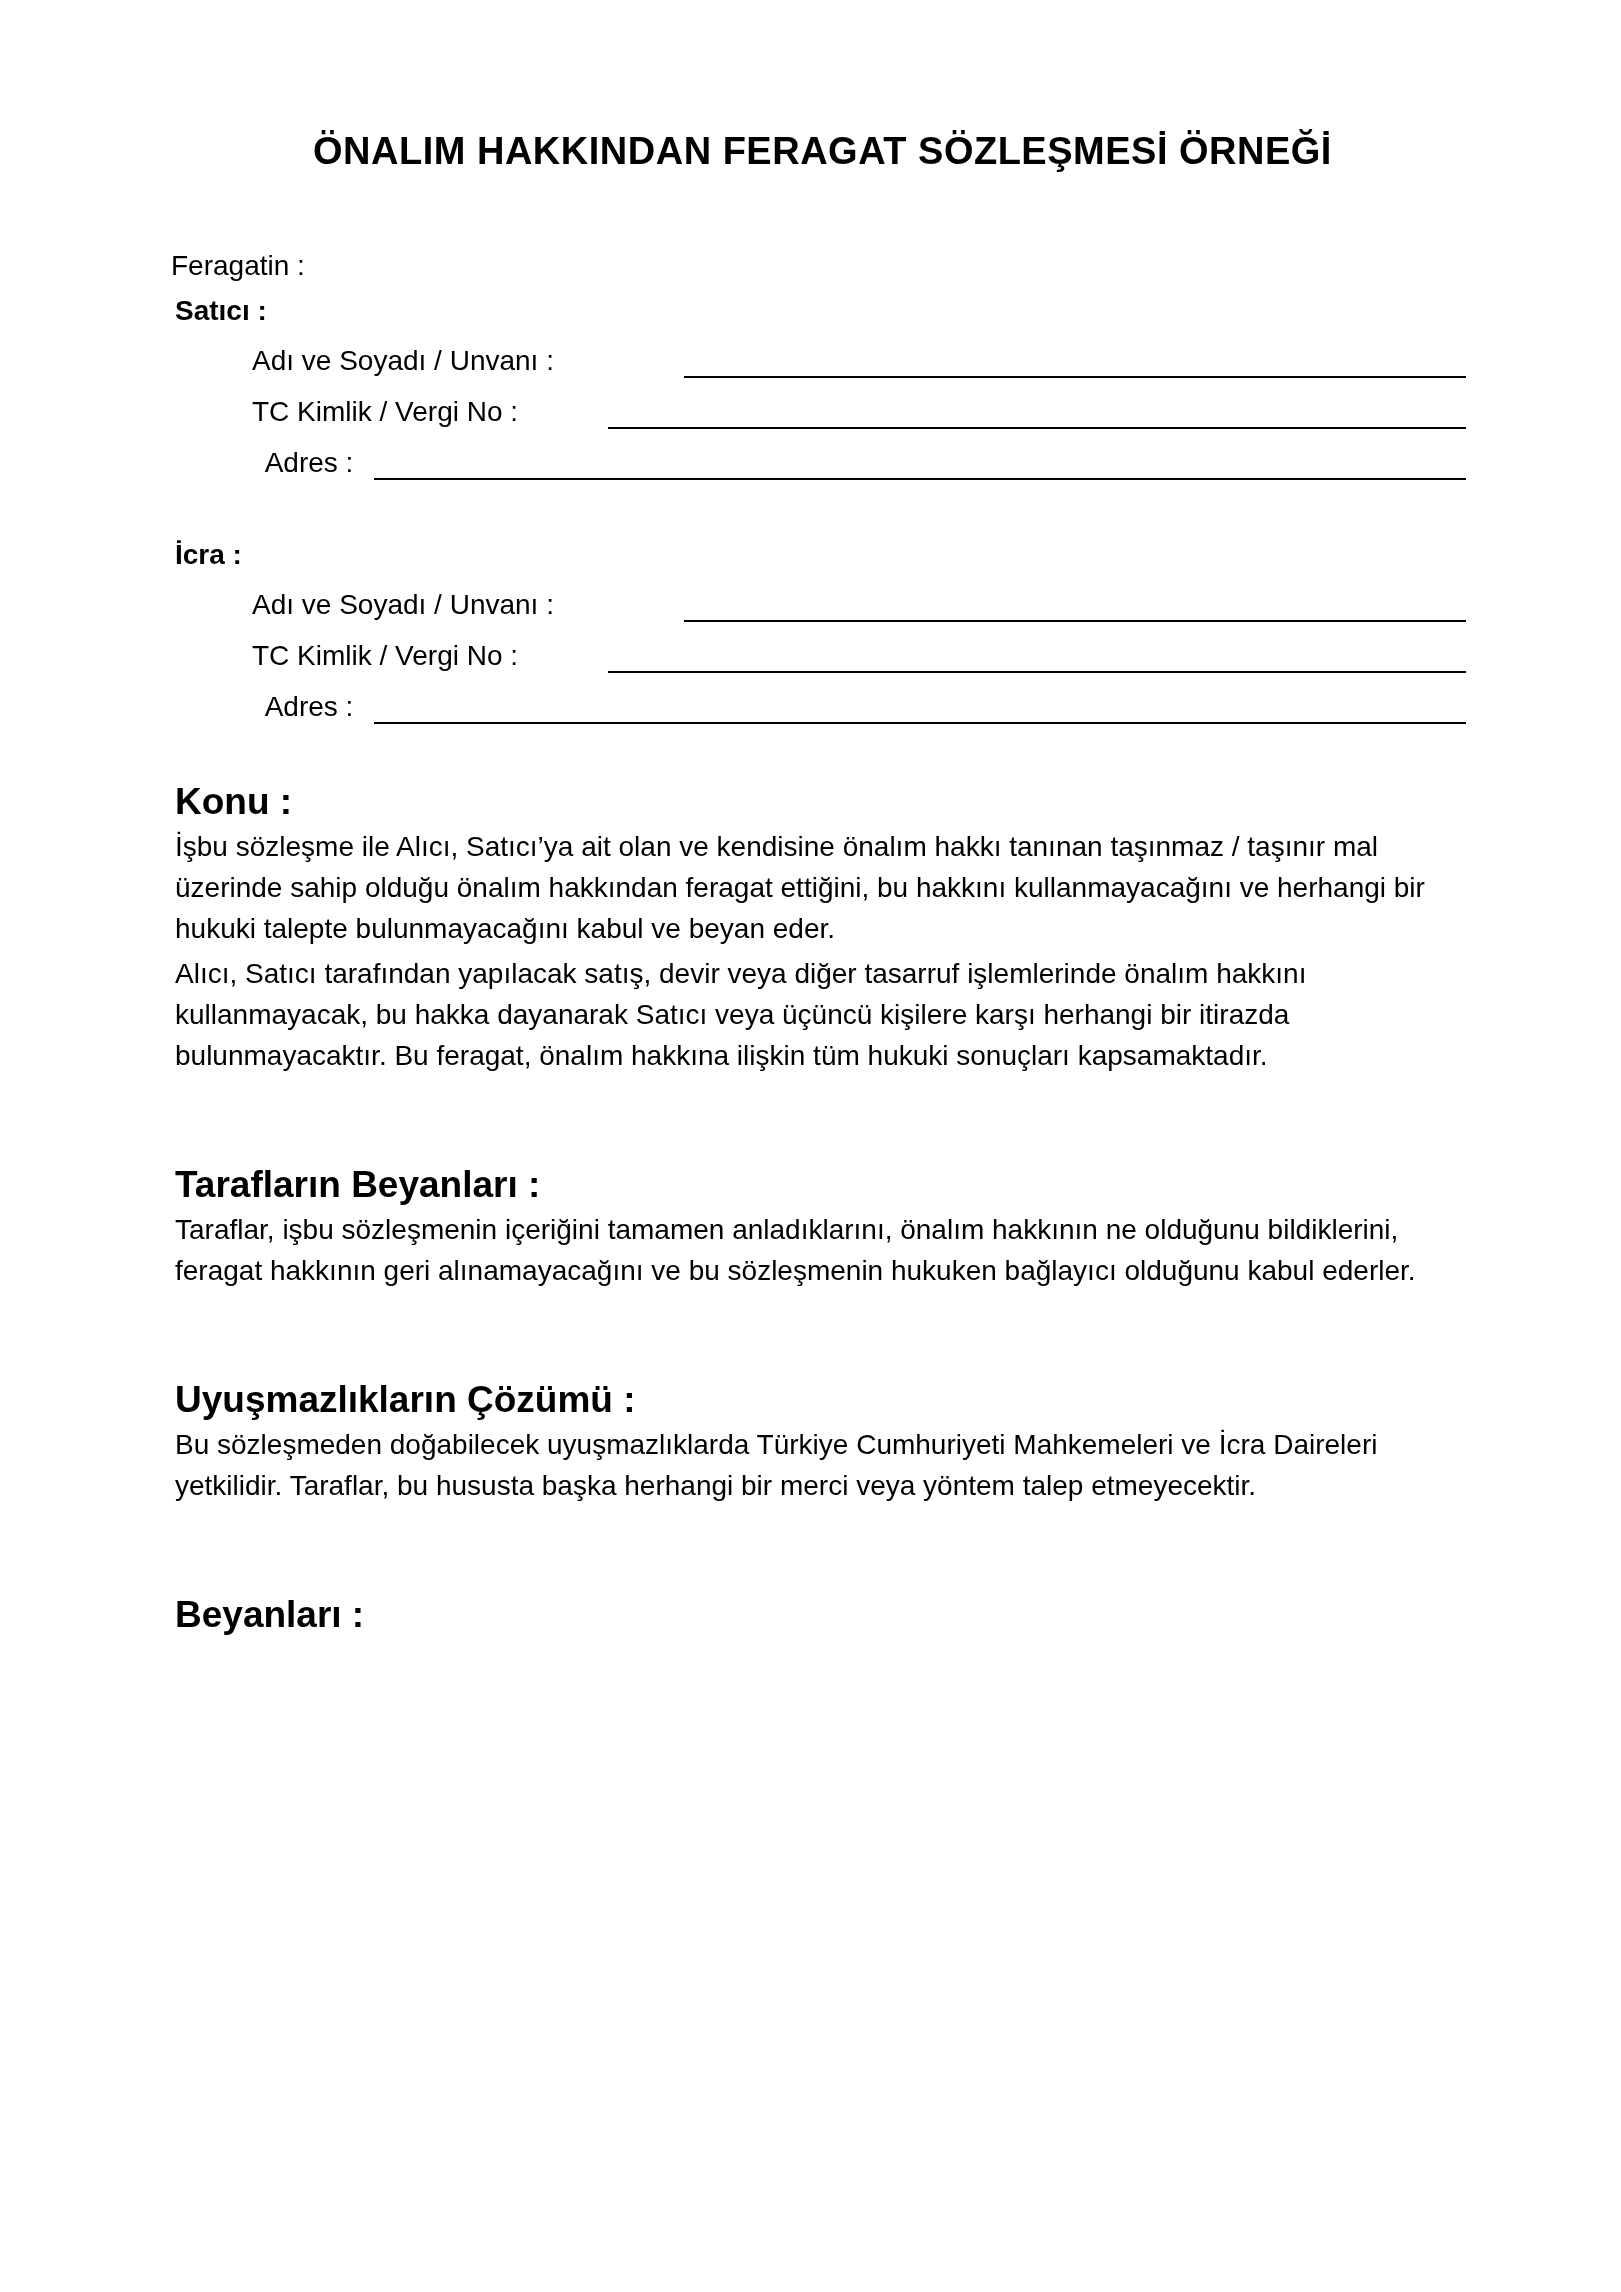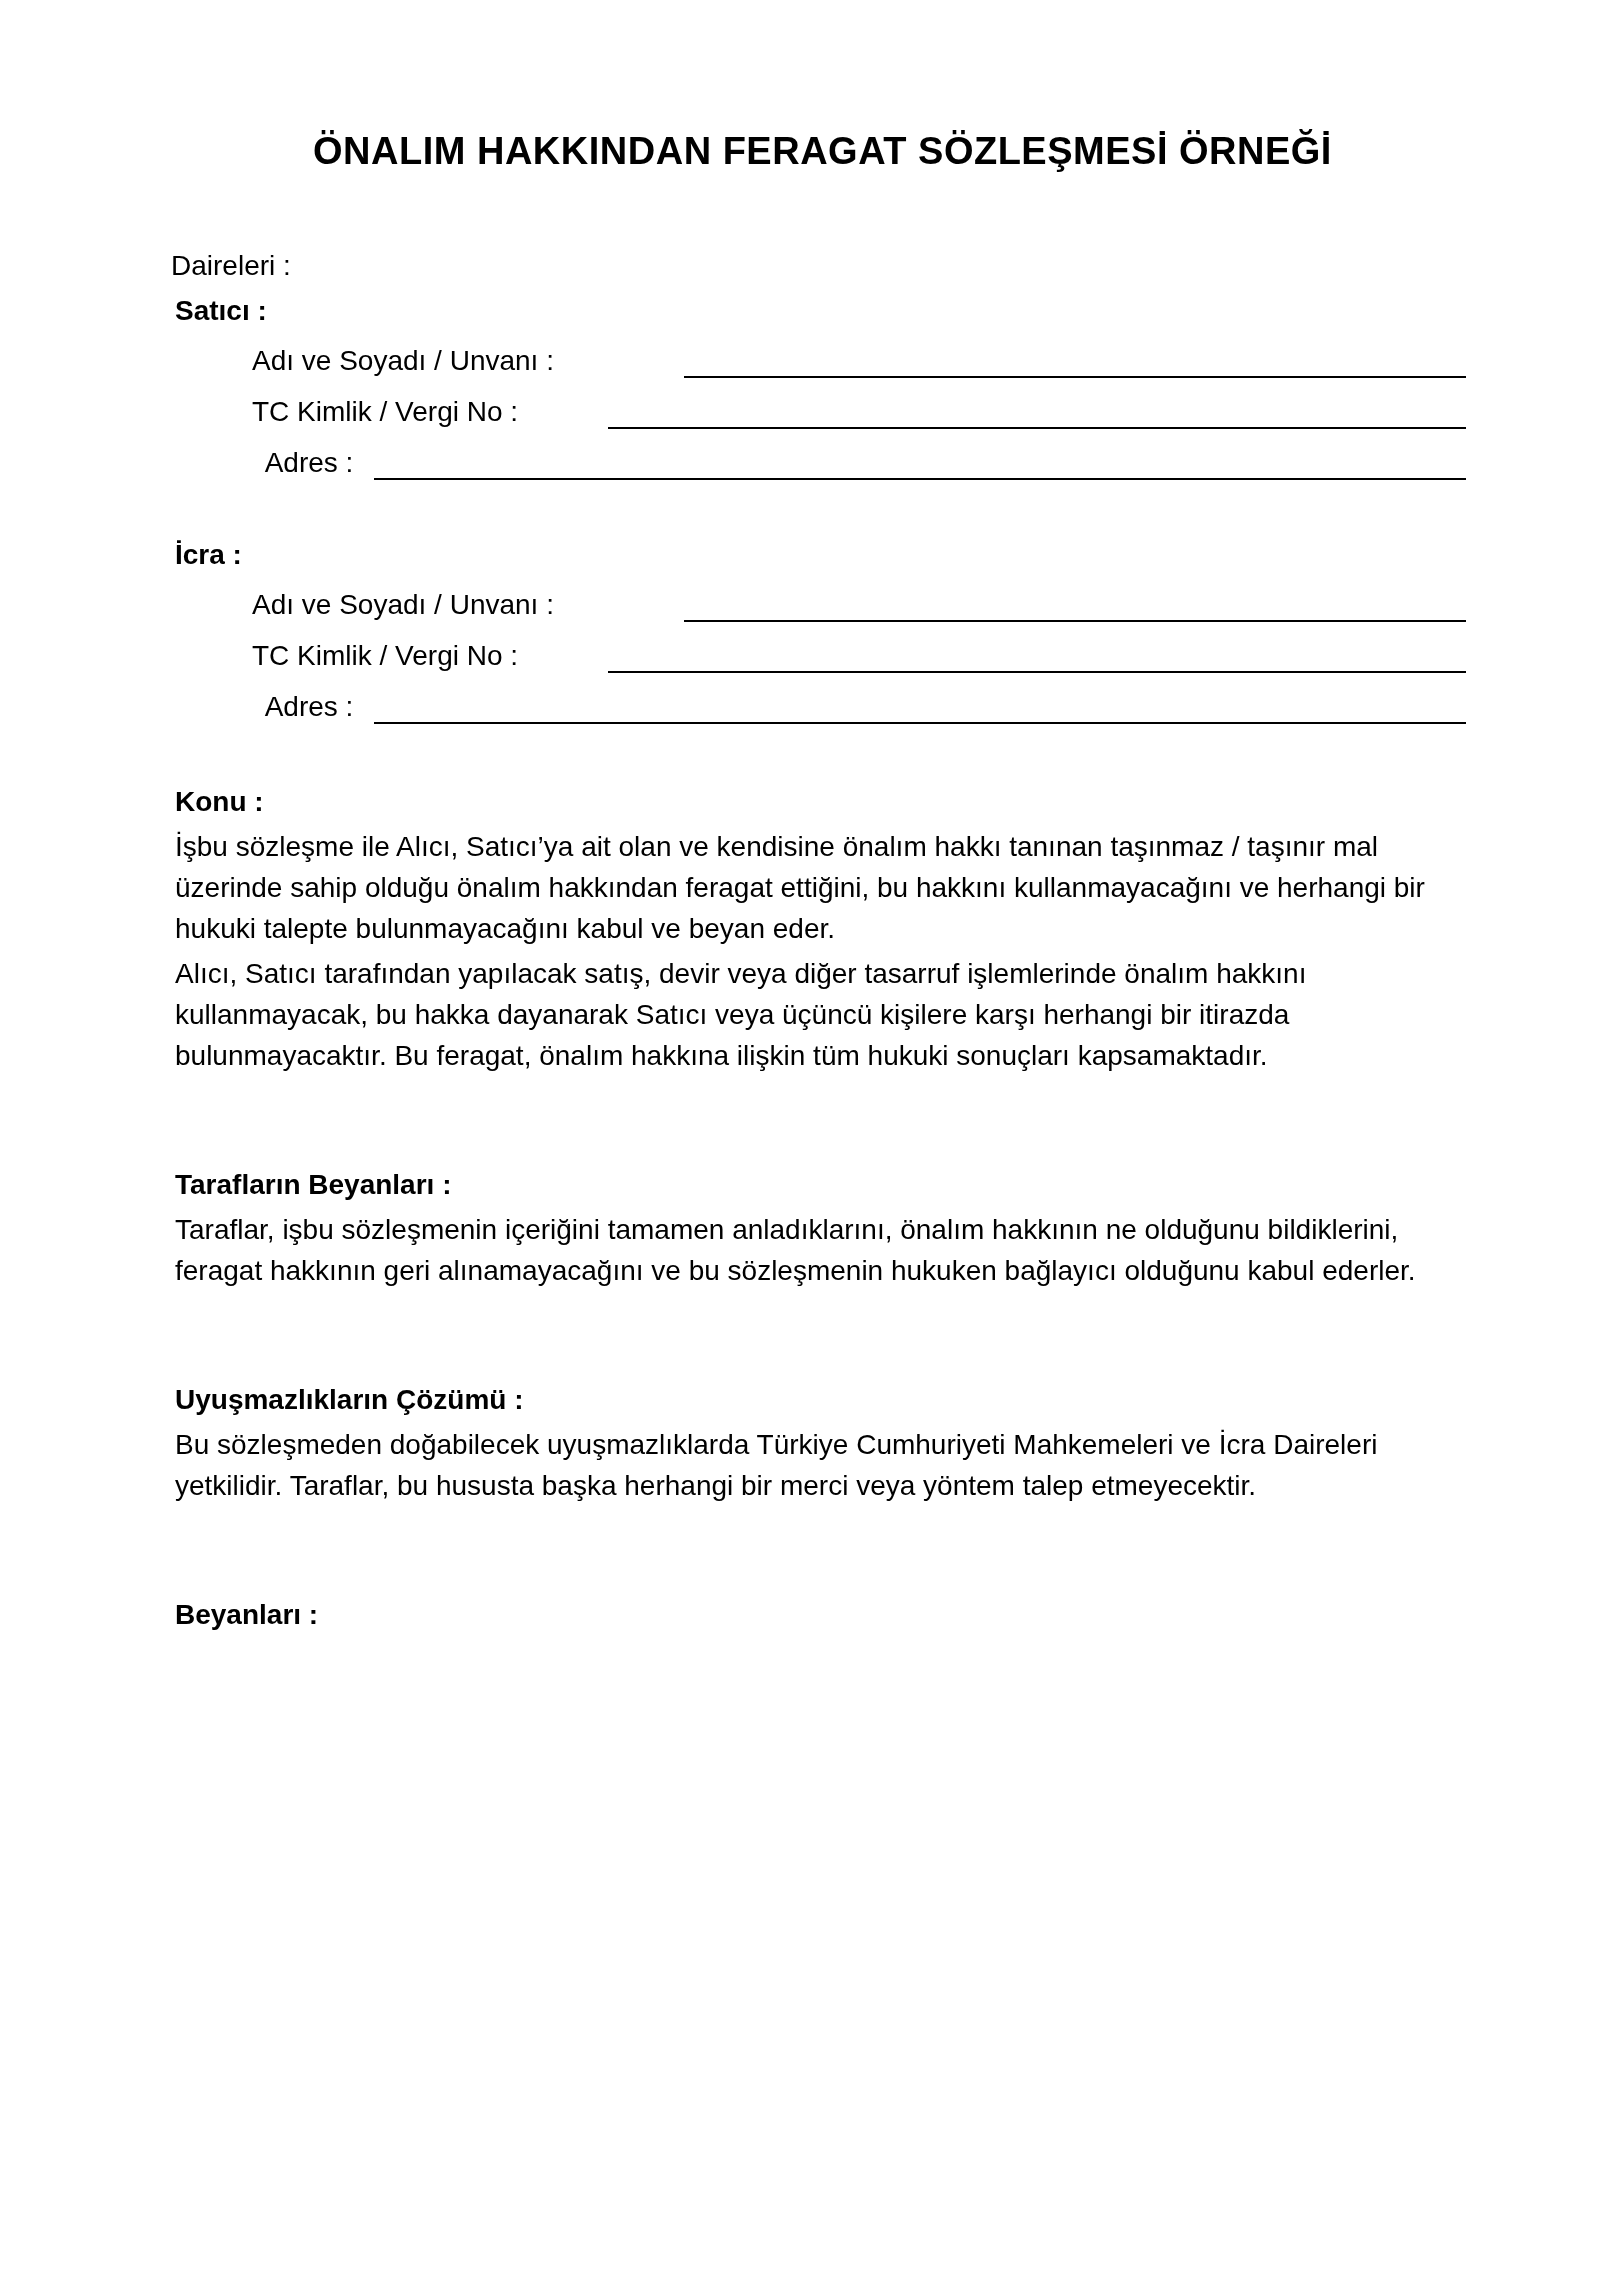--- a/index.html
+++ b/index.html
@@ -52,40 +52,40 @@
   .fl-id   { width: 348px; }
   .fl-addr { width: 114px; text-align: center; }
   .field-line {
     flex: 1 1 auto;
     height: 0;
     border-bottom: 2.9px solid #000000;
     margin-bottom: 3.9px;
   }
   .section-heading {
     margin-top: 88px;
-    font-size: 28px;
+    font-size: 37px;
     line-height: 41px;
     font-weight: bold;
   }
   .section-heading.first { margin-top: 53px; }
   .section-body {
     margin-top: 3.9px;
     font-size: 28px;
     line-height: 41px;
     width: 1311px;
   }
 </style>
 </head>
 <body>
 
 <div class="page">
 
   <h1 class="doc-title">ÖNALIM HAKKINDAN FERAGAT SÖZLEŞMESİ ÖRNEĞİ</h1>
 
-  <div class="parties-intro">Daireleri :</div>
+  <div class="parties-intro">Feragatin :</div>
 
   <div>
     <div class="party-heading">Satıcı :</div>
 
     <div class="field-row">
       <span class="field-label fl-name">Adı ve Soyadı / Unvanı :</span>
       <span class="field-line"></span>
     </div>
     <div class="field-row">
       <span class="field-label fl-id">TC Kimlik / Vergi No :</span>

